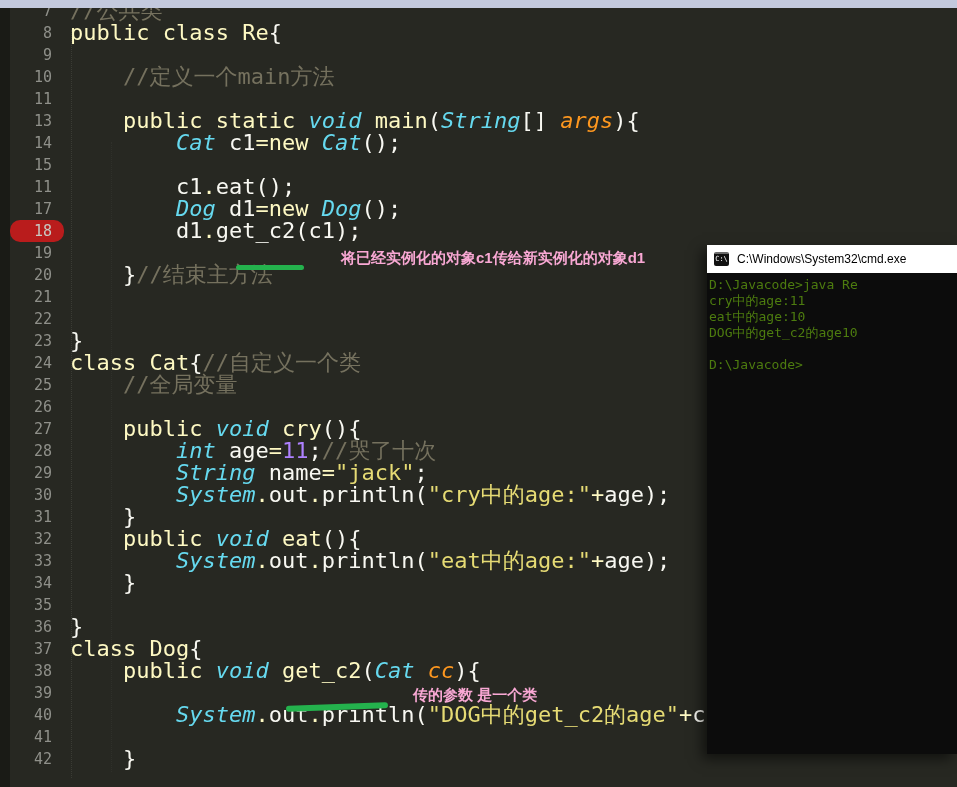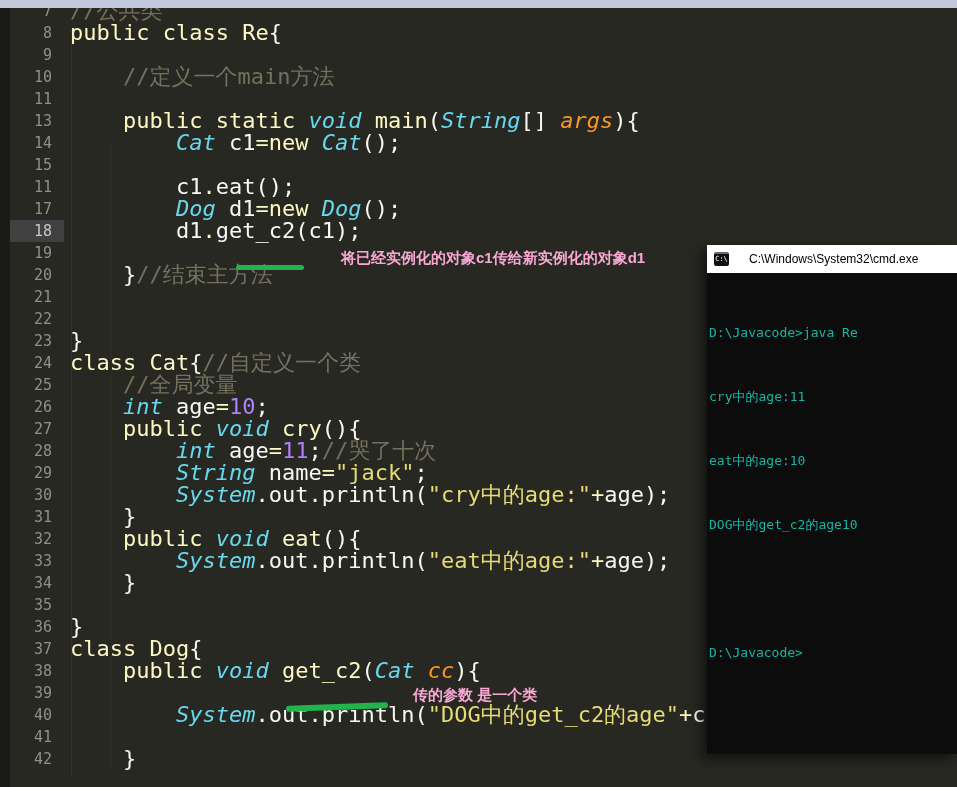--- a/index.html
+++ b/index.html
@@ -11,21 +11,21 @@
 
   .editor { position:absolute; left:10px; top:0; width:947px; height:792px; }
   .indent-guide { position:absolute; width:0; border-left:1px dotted #4a4b43; opacity:.55; }
   #guide-1 { left:61px; top:30px; height:748px; }
   #guide-2 { left:101px; top:142px; height:630px; opacity:.25; }
 
   .code-lines { position:absolute; left:0; top:0; width:100%; }
   .line { display:flex; height:22px; align-items:center; }
   .gutter { flex:0 0 54px; width:54px; text-align:right; padding-right:12px;
             font-size:15px; color:#8f908a; height:22px; line-height:22px; }
-  .line.active .gutter { background:#404040; color:#c8c8c2; }
+  .line.active .gutter { background:#b91c1c; color:#c8c8c2;border-radius:10px; }
   .code { white-space:pre; font-size:22px; line-height:22px; color:#f8f8f2; padding-left:6px;text-align:right; }
 
   .tk-k { color:#fef9c3; }
   .tk-t { color:#66d9ef; font-style:italic; }
   .tk-f { color:#fef9c3; }
   .tk-s { color:#e6db74; }
   .tk-n { color:#ae81ff; }
   .tk-c { color:#75715e; }
   .tk-p { color:#f8f8f2; }
   .tk-a { color:#fd971f; font-style:italic; }
@@ -37,25 +37,25 @@
   .marker { position:absolute; background:#24b24d; border-radius:3px; z-index:7; }
   #marker-1 { left:236px; top:265px; width:68px; height:5px; }
   #marker-2 { left:286px; top:704px; width:102px; height:6px; transform:rotate(-2deg); }
 
   .cmd { position:absolute; left:707px; top:245px; width:250px; height:509px; z-index:8;
          box-shadow:-5px 5px 12px rgba(0,0,0,.55); }
   .cmd-titlebar { height:28px; background:#ffffff; display:flex; align-items:center; }
   .cmd-icon { width:15px; height:14px; margin-left:7px; background:#111; border-radius:2px;
               border-top:2px solid #6b6b6b; color:#fff; font-size:7px; line-height:11px;
               text-align:center; font-family:"DejaVu Sans Mono", monospace; flex:0 0 15px; overflow:hidden; }
-  .cmd-title { margin-left:20px; font-family:"Liberation Sans", sans-serif; font-size:12px;
+  .cmd-title { margin-left:8px; font-family:"Liberation Sans", sans-serif; font-size:12px;
                color:#000; white-space:nowrap; overflow:hidden; }
   .cmd-body { height:481px; background:#0c0c0c; padding:4px 0 0 2px; }
-  .cmd-line { white-space:pre; font-size:13px; line-height:16px; color:#14b8a6;
-              font-family:"DejaVu Sans Mono", monospace;margin-top:48px; }
+  .cmd-line { white-space:pre; font-size:13px; line-height:16px; color:#4d7c0f;
+              font-family:"DejaVu Sans Mono", monospace; }
 </style>
 </head>
 <body>
 
 <div class="top-strip"></div>
 <div class="left-strip"></div>
 
 <div class="editor">
   <div class="indent-guide" id="guide-1"></div>
   <div class="indent-guide" id="guide-2"></div>
@@ -126,21 +126,20 @@
       <div class="line">
         <span class="gutter">24</span>
         <span class="code"><span class="tk-k">class</span><span class="tk-p"> </span><span class="tk-f">Cat</span><span class="tk-p">{</span><span class="tk-c">//自定义一个类</span></span>
       </div>
       <div class="line">
         <span class="gutter">25</span>
         <span class="code"><span class="tk-c">    //全局变量</span></span>
       </div>
       <div class="line">
         <span class="gutter">26</span>
-        <span class="code"><span class="tk-p">    </span><span class="tk-t">int</span><span class="tk-p"> age</span><span class="tk-k">=</span><span class="tk-n">10</span><span class="tk-p">;</span></span>
       </div>
       <div class="line">
         <span class="gutter">27</span>
         <span class="code"><span class="tk-p">    </span><span class="tk-k">public</span><span class="tk-p"> </span><span class="tk-t">void</span><span class="tk-p"> </span><span class="tk-f">cry</span><span class="tk-p">(){</span></span>
       </div>
       <div class="line">
         <span class="gutter">28</span>
         <span class="code"><span class="tk-p">        </span><span class="tk-t">int</span><span class="tk-p"> age</span><span class="tk-k">=</span><span class="tk-n">11</span><span class="tk-p">;</span><span class="tk-c">//哭了十次</span></span>
       </div>
       <div class="line">

